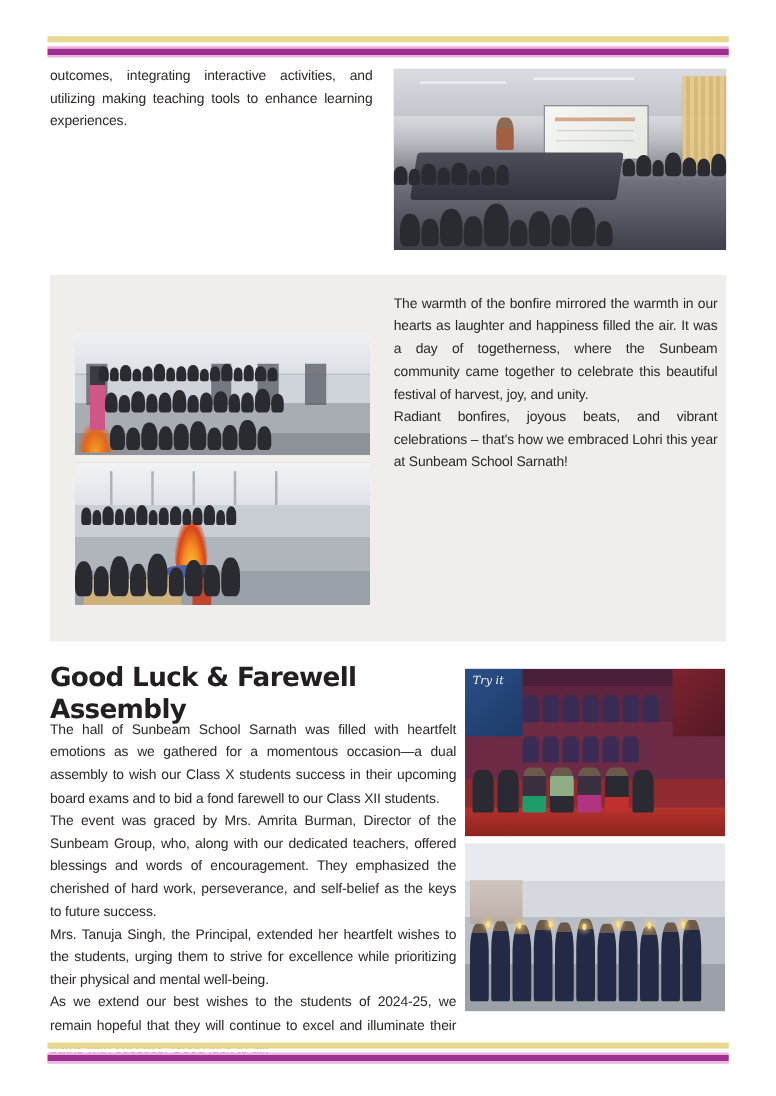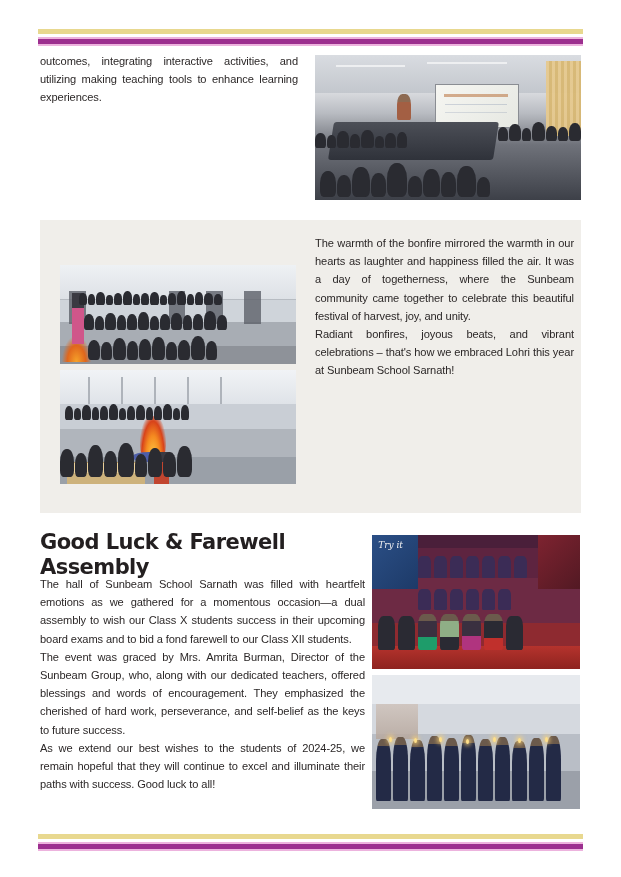--- a/index.html
+++ b/index.html
@@ -460,20 +460,21 @@
   </div>
 </div>
 
 <div class="sec-farewell-head">
   <h2 class="section-title">Good Luck &amp; Farewell Assembly</h2>
 </div>
 
 <div class="sec-farewell-text body-text">
   <p>The hall of Sunbeam School Sarnath was filled with heartfelt emotions as we gathered for a momentous occasion—a dual assembly to wish our Class X students success in their upcoming board exams and to bid a fond farewell to our Class XII students.</p>
   <p>The event was graced by Mrs. Amrita Burman, Director of the Sunbeam Group, who, along with our dedicated teachers, offered blessings and words of encouragement. They emphasized the cherished of hard work, perseverance, and self-belief as the keys to future success.</p>
+  <p>Mrs. Tanuja Singh, the Principal, extended her heartfelt wishes to the students, urging them to strive for excellence while prioritizing their physical and mental well-being.</p>
   <p>As we extend our best wishes to the students of 2024-25, we remain hopeful that they will continue to excel and illuminate their paths with success. Good luck to all!</p>
 </div>
 
 <div class="photo" id="photo-stage">
   <div class="scene">
     <div class="stage-bg"></div>
     <div class="stage-banner"></div>
     <div class="stage-banner-r"></div>
     <div class="stage-try">Try it</div>
     <div class="stage-carpet"></div>

